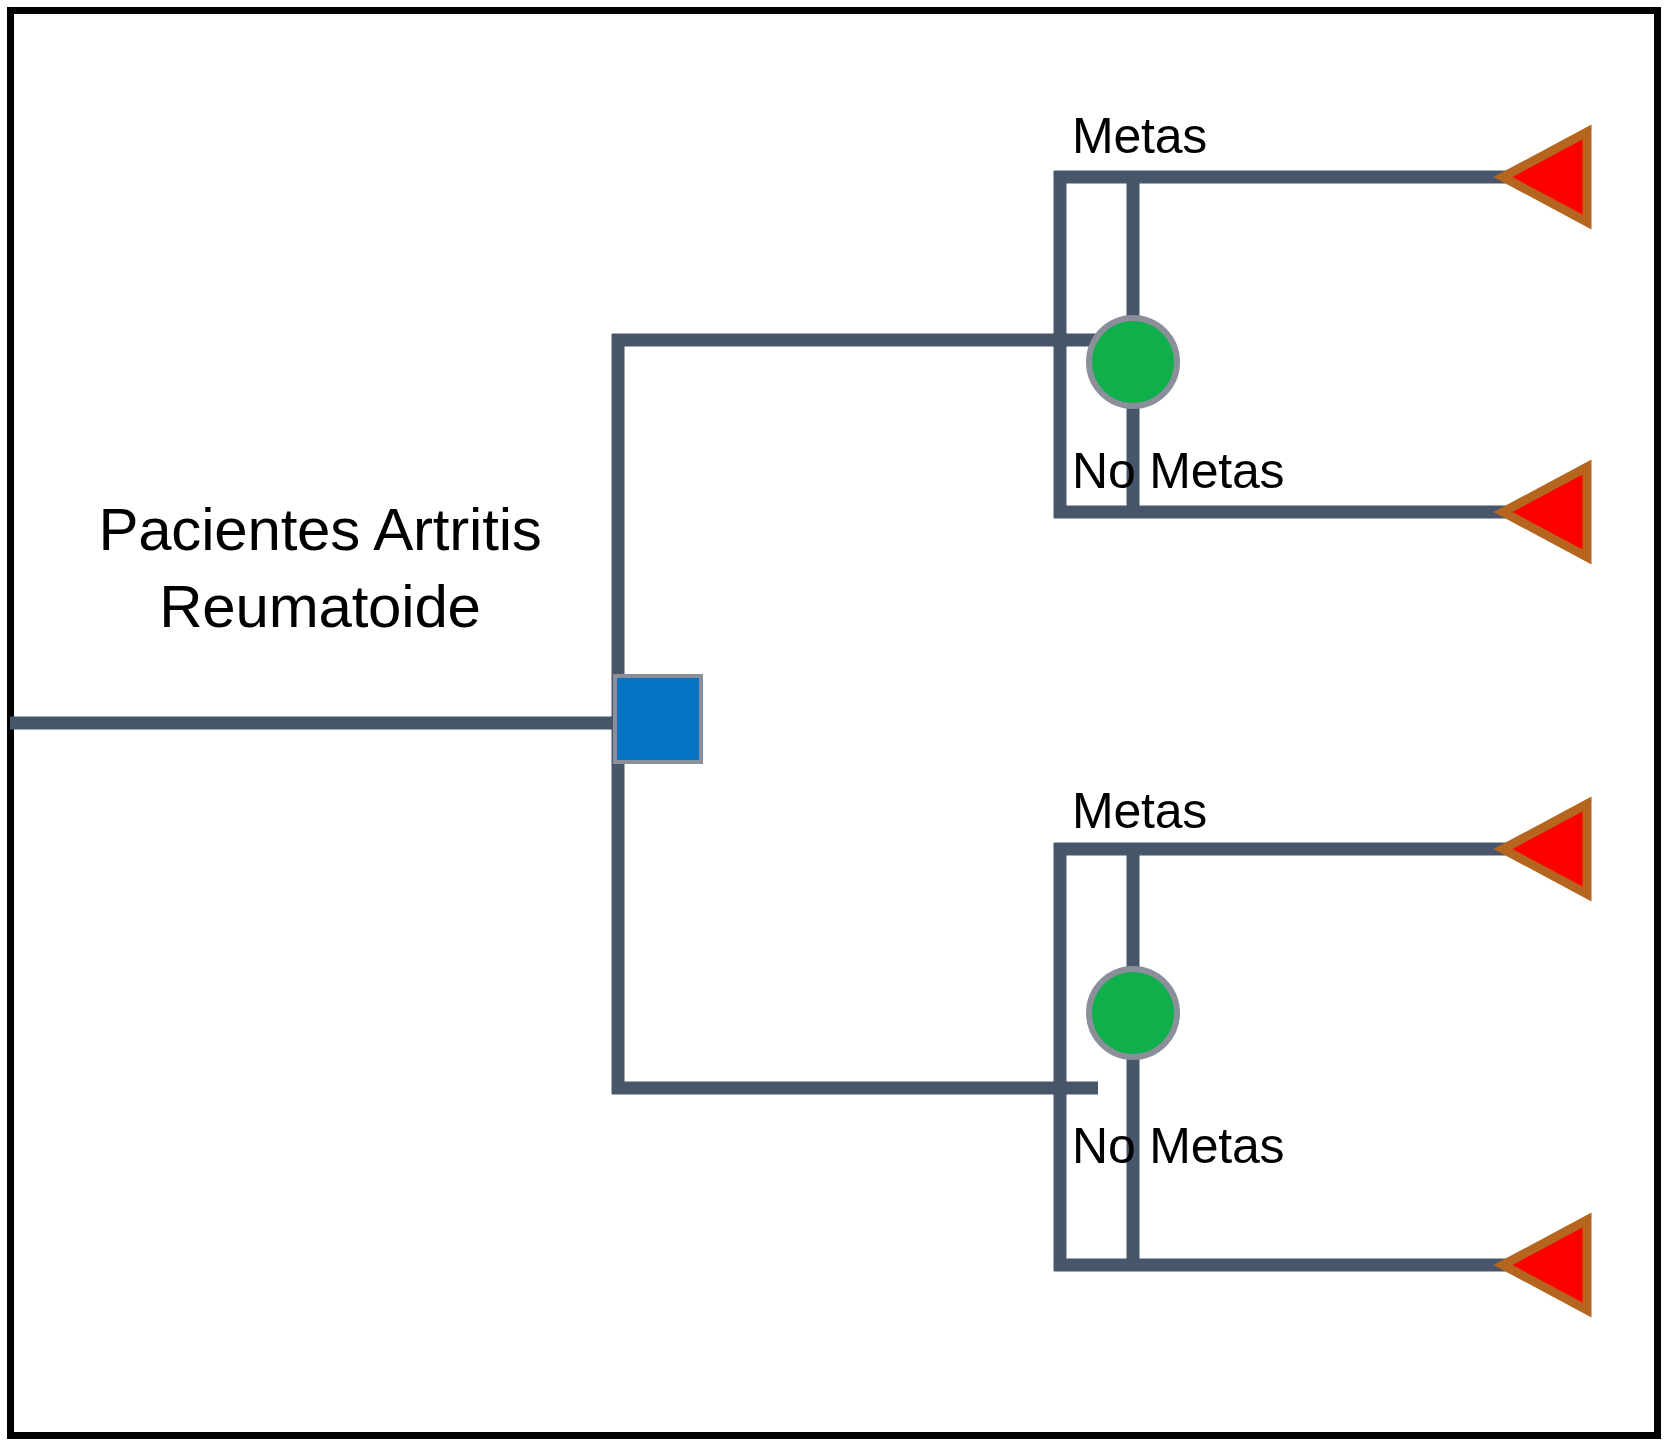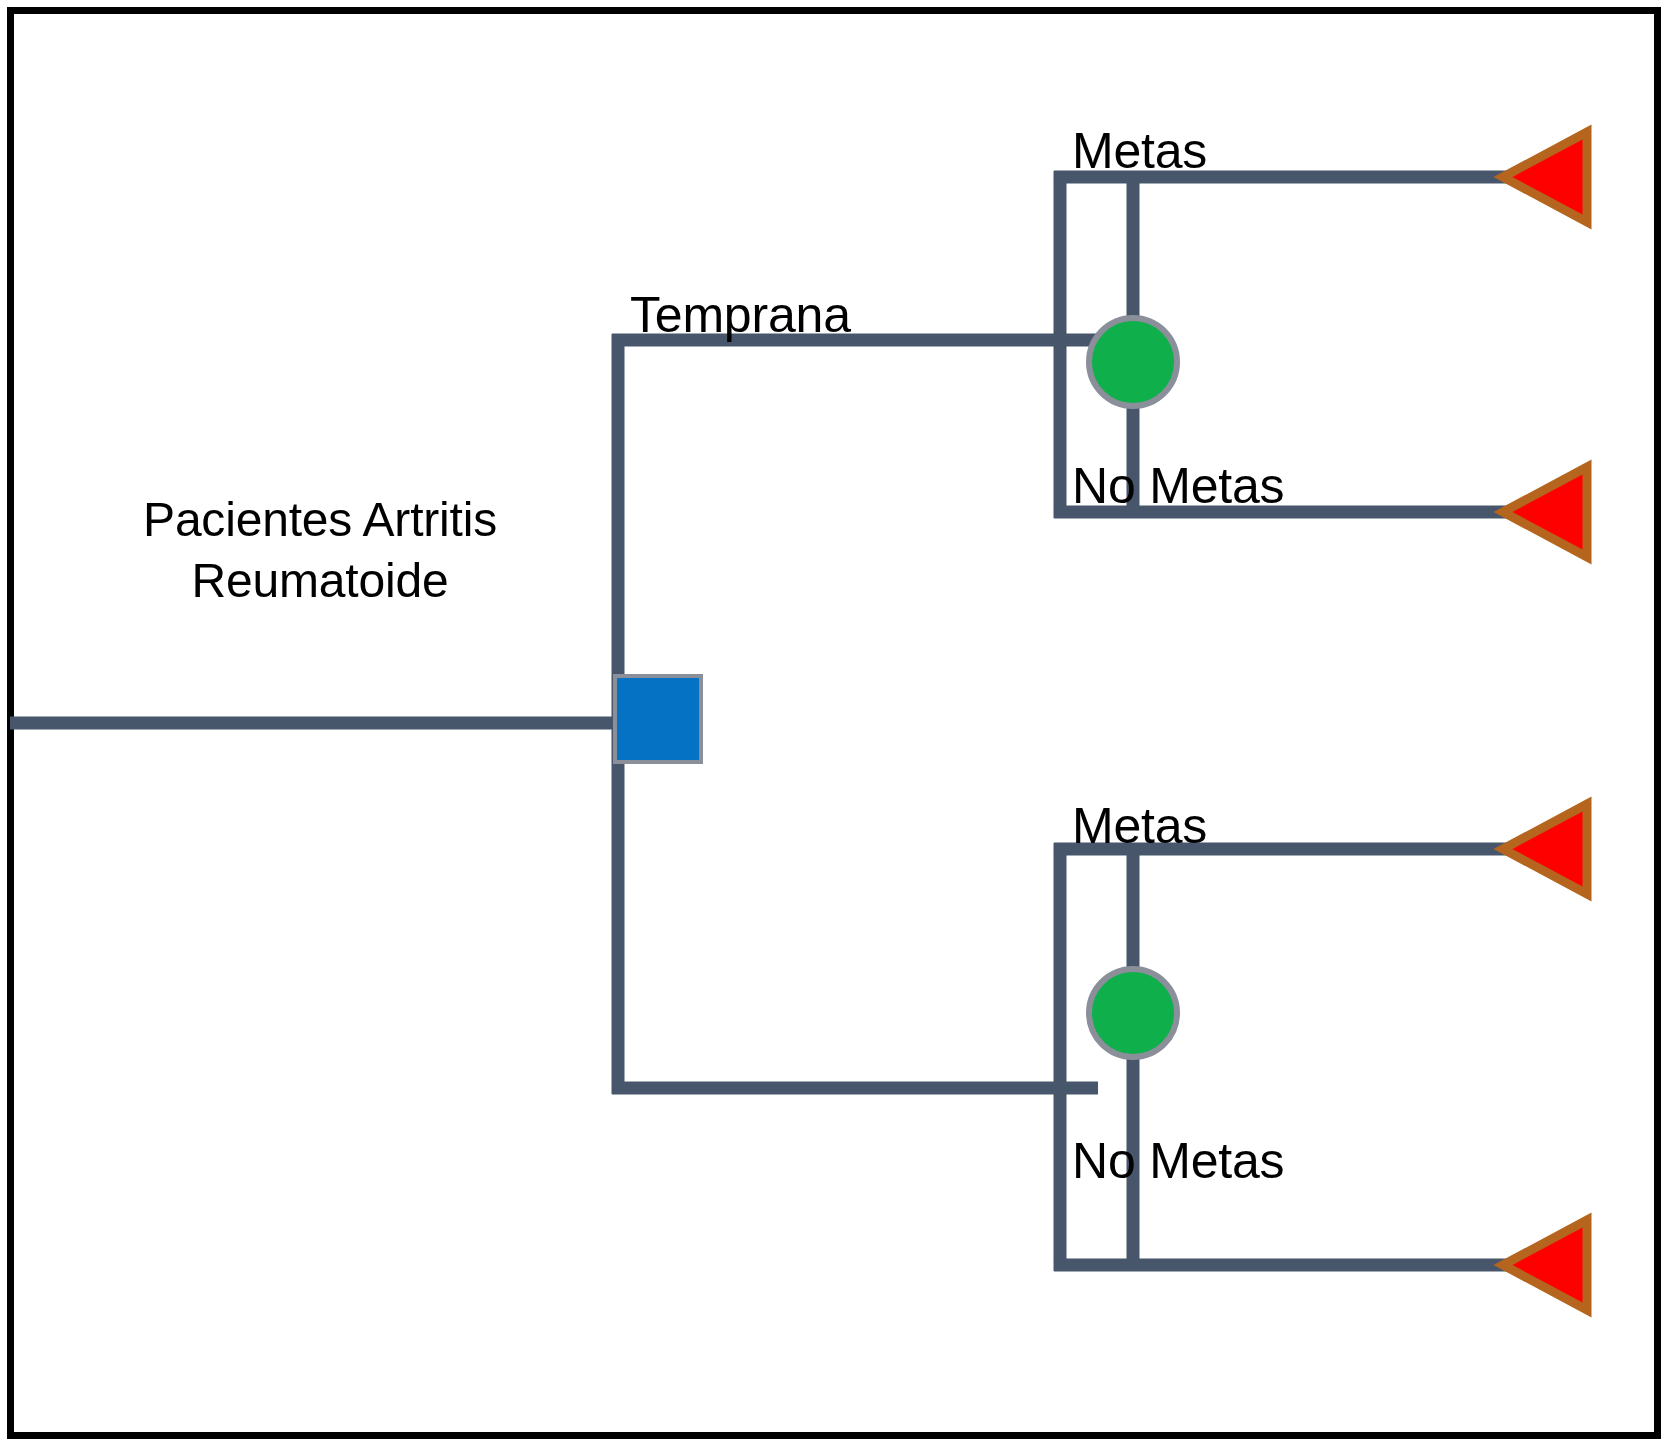--- a/index.html
+++ b/index.html
@@ -42,29 +42,28 @@
   }
   
   .lbl {
     position: absolute;
     color: #000000;
     font-family: "Liberation Sans", sans-serif;
     font-weight: 400;
     white-space: nowrap;
     line-height: 1.12;
     letter-spacing: -0.2px;
-    margin-top: 15px;
   }
   .lbl-root {
-    font-size: 48px;
+    font-size: 60px;
     text-align: center;
     white-space: normal;
     width: 520px;
     left: 60px;
-    top: 474px;
+    top: 492px;
     line-height: 1.28;
   }
   .lbl-branch {
     font-size: 50px;
   }
   .lbl-temprana { left: 630px; top: 272px; }
   .lbl-establecida { left: 628px; top: 950px; }
   .lbl-metas-top { left: 1072px; top: 108px; }
   .lbl-nometas-top { left: 1072px; top: 443px; }
   .lbl-metas-bottom { left: 1072px; top: 783px; }
@@ -115,21 +114,20 @@
 
       <polygon points="1503,177 1587,132 1587,222" fill="#FF0000" stroke="#B5651D" stroke-width="9" stroke-linejoin="miter"></polygon>
       <polygon points="1503,512 1587,467 1587,557" fill="#FF0000" stroke="#B5651D" stroke-width="9" stroke-linejoin="miter"></polygon>
       <polygon points="1503,849 1587,804 1587,894" fill="#FF0000" stroke="#B5651D" stroke-width="9" stroke-linejoin="miter"></polygon>
       <polygon points="1503,1265 1587,1220 1587,1310" fill="#FF0000" stroke="#B5651D" stroke-width="9" stroke-linejoin="miter"></polygon>
     </svg>
   </div>
 
   <div class="lbl lbl-root">Pacientes Artritis Reumatoide</div>
 
-  <div class="lbl lbl-branch lbl-temprana">Temprana</div>
 
 
   <div class="lbl lbl-branch lbl-metas-top">Metas</div>
 
   <div class="lbl lbl-branch lbl-nometas-top">No Metas</div>
 
   <div class="lbl lbl-branch lbl-metas-bottom">Metas</div>
 
   <div class="lbl lbl-branch lbl-nometas-bottom">No Metas</div>
 

